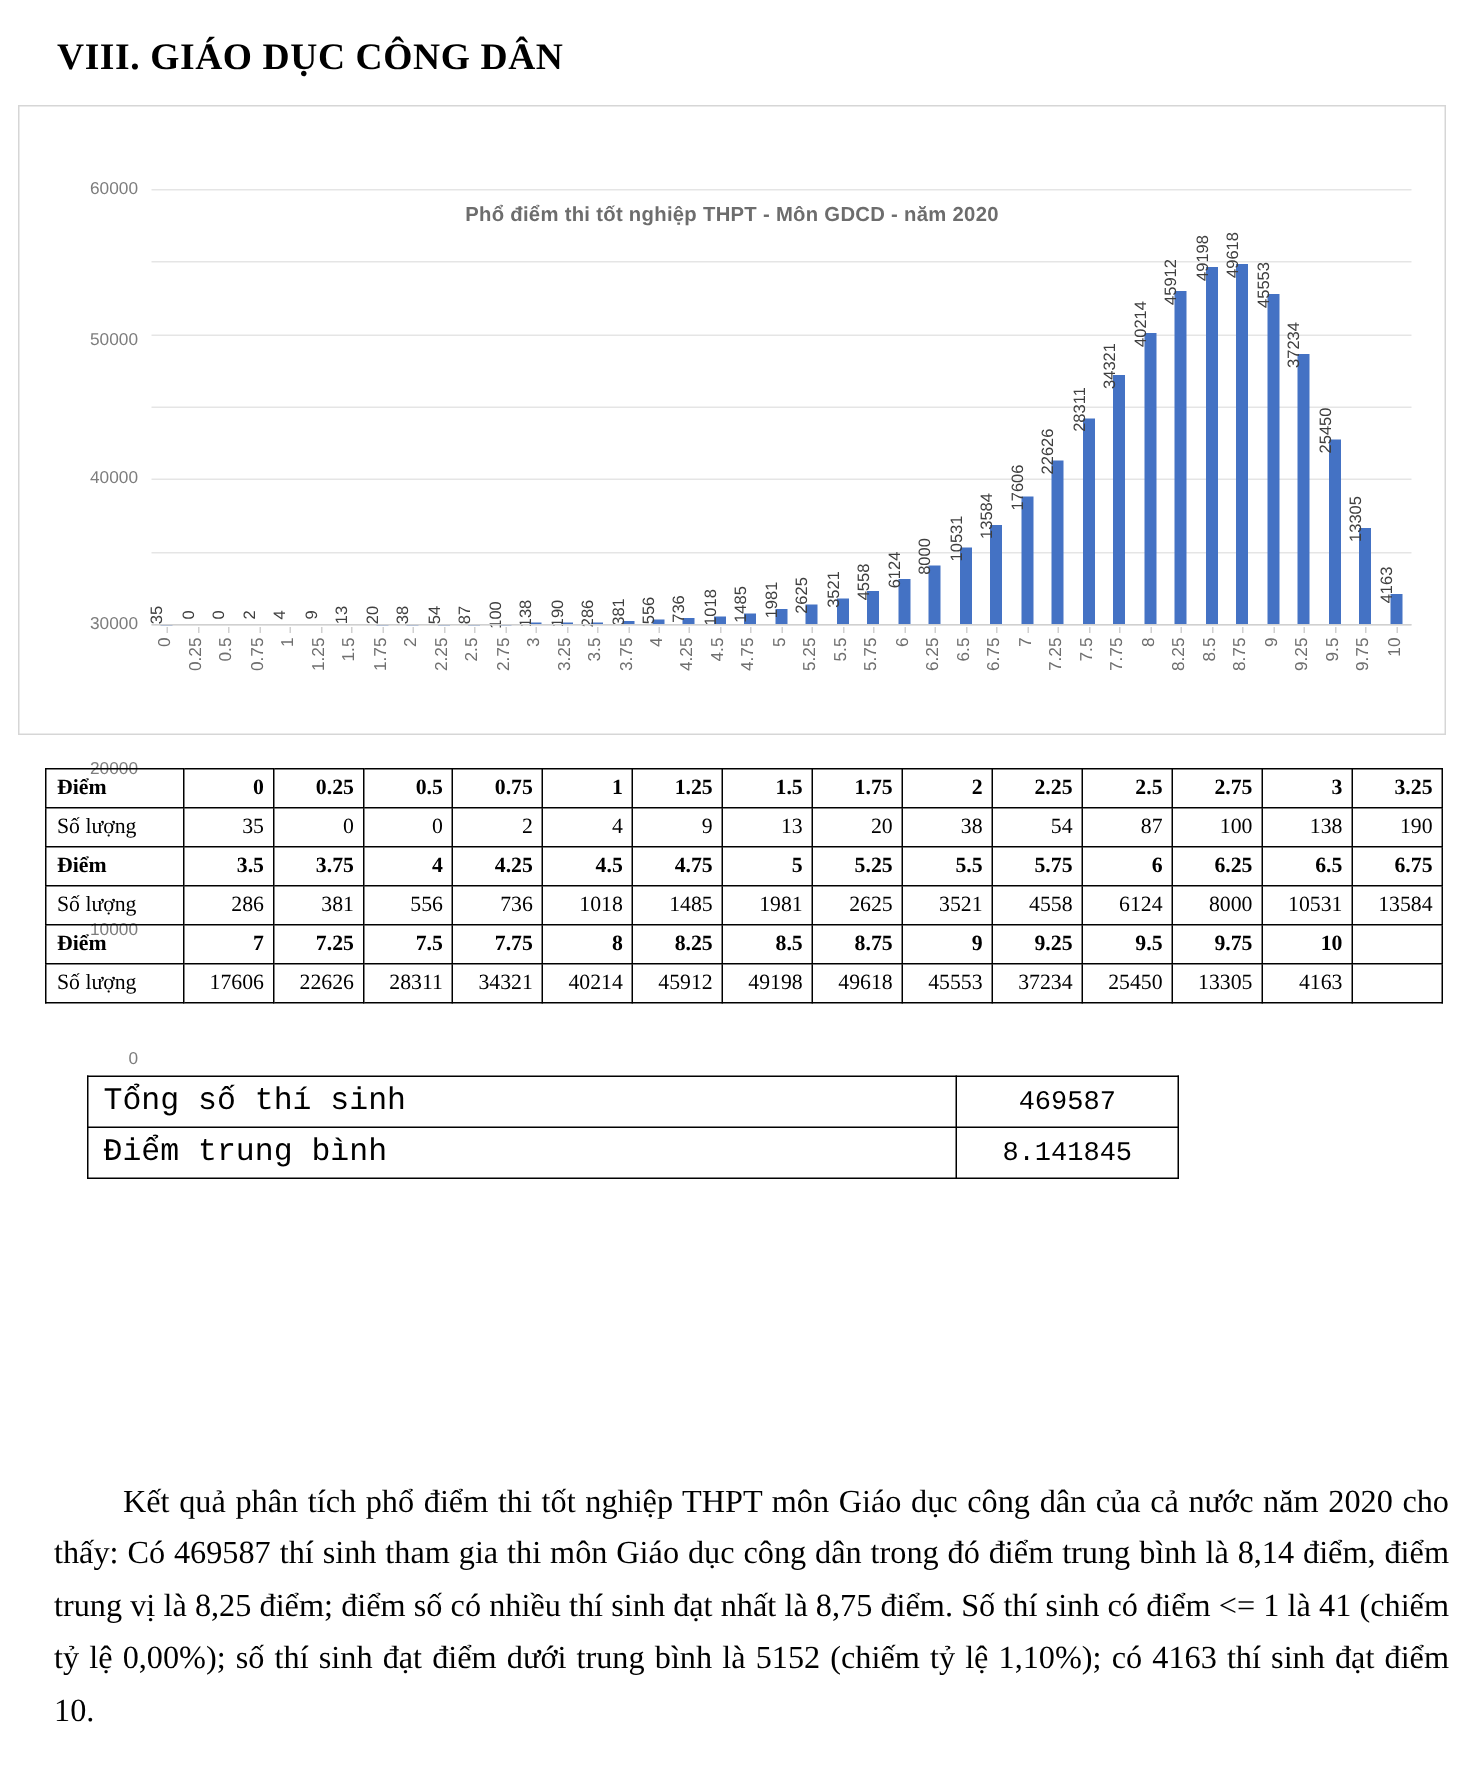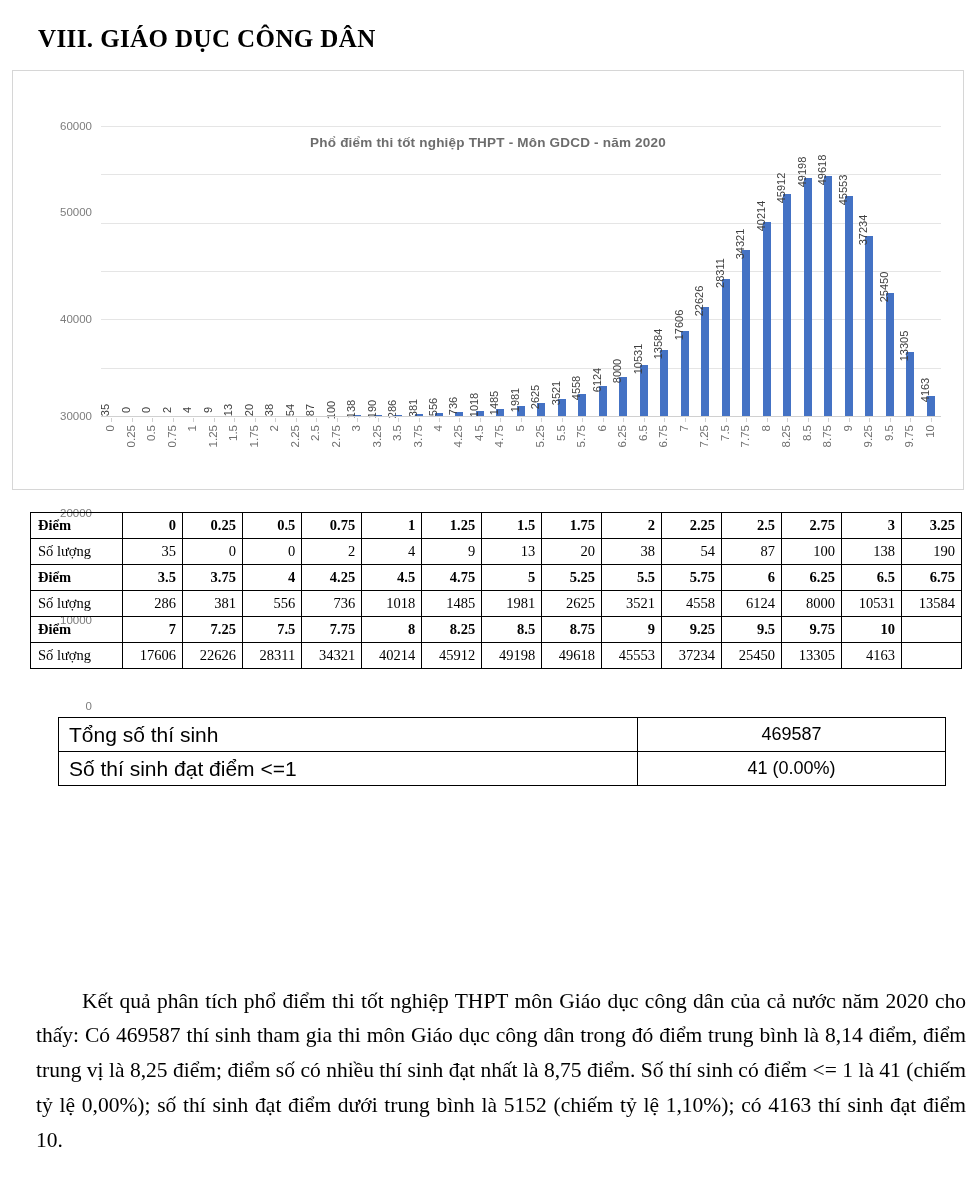--- a/index.html
+++ b/index.html
@@ -182,23 +182,23 @@
   }
   .freq-table tr.score-row td {
     font-weight: bold;
   }
 
   
   .summary-table {
     position: absolute;
     left: 58px;
     top: 717px;
-    width: 888px;
+    width: 728px;
     border-collapse: collapse;
-    font-family: Liberation Sans, sans-serif;
+    font-family: Liberation Mono, monospace;
     font-size: 21px;
   }
   .summary-table td {
     border: 1px solid #000000;
     height: 33px;
     padding: 0 10px;
   }
   .summary-table td.label-cell {
     width: 558px;
   }
@@ -227,21 +227,21 @@
 
 <div class="chart-frame">
   <div class="chart-title">Phổ điểm thi tốt nghiệp THPT - Môn GDCD - năm 2020</div>
 
   <div class="plot">
     <div class="grid-area" id="grid-area">
         <div class="gridline" style="top: 0px;">
           <div class="ytick" style="top: 0px;">60000</div>
         </div>
         <div class="gridline" style="top: 48.3333px;">
-          <div class="ytick" style="top: 38px;">50000</div>
+          <div class="ytick" style="top: 53px;">50000</div>
         </div>
         <div class="gridline" style="top: 96.6667px;">
           <div class="ytick" style="top: 96.6667px;">40000</div>
         </div>
         <div class="gridline" style="top: 145px;">
           <div class="ytick" style="top: 145px;">30000</div>
         </div>
         <div class="gridline" style="top: 193.333px;">
           <div class="ytick" style="top: 193.333px;">20000</div>
         </div>
@@ -695,19 +695,19 @@
     </tbody>
 </table>
 
 <table class="summary-table">
   <tbody id="summary-body">
       <tr>
         <td class="label-cell">Tổng số thí sinh</td>
         <td class="value-cell">469587</td>
       </tr>
       <tr>
-        <td class="label-cell">Số thí sinh đạt điểm &lt;=1</td>
-        <td class="value-cell">41 (0.00%)</td>
+        <td class="label-cell">Điểm trung bình</td>
+        <td class="value-cell">8.141845</td>
       </tr>
     </tbody>
 </table>
 
 <p class="body-paragraph">Kết quả phân tích phổ điểm thi tốt nghiệp THPT môn Giáo dục công dân của cả nước năm 2020 cho thấy: Có 469587 thí sinh tham gia thi môn Giáo dục công dân trong đó điểm trung bình là 8,14 điểm, điểm trung vị là 8,25 điểm; điểm số có nhiều thí sinh đạt nhất là 8,75 điểm. Số thí sinh có điểm &lt;= 1 là 41 (chiếm tỷ lệ 0,00%); số thí sinh đạt điểm dưới trung bình là 5152 (chiếm tỷ lệ 1,10%); có 4163 thí sinh đạt điểm 10.</p>
 
 </body></html>

